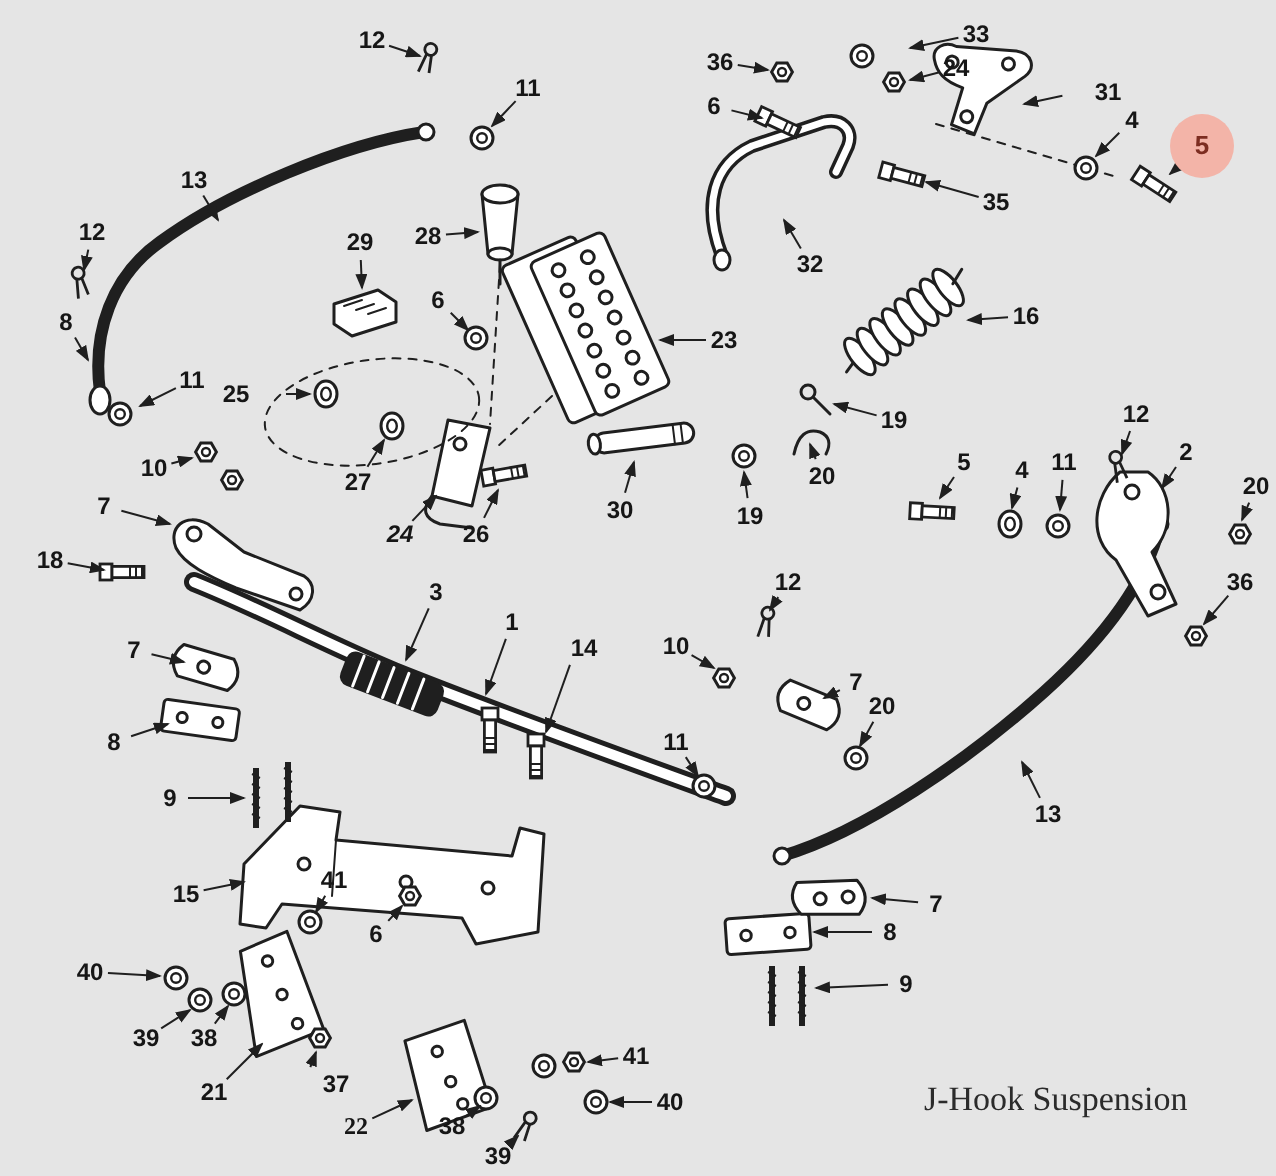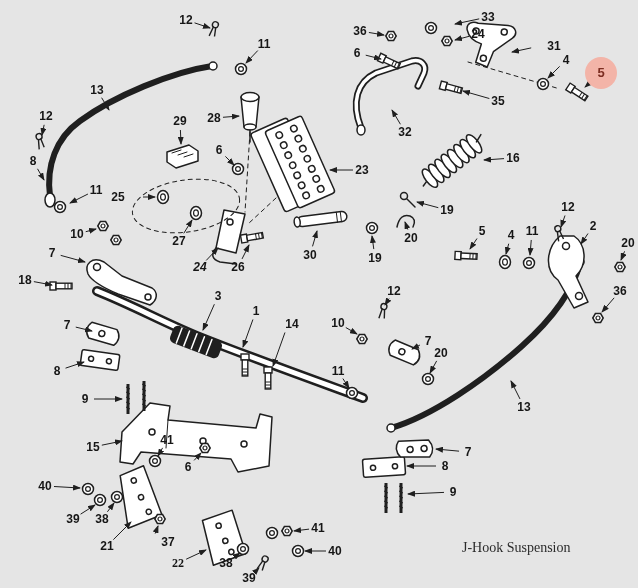--- a/index.html
+++ b/index.html
@@ -12,21 +12,21 @@
   .part-label{
     position:absolute;transform:translate(-50%,-50%);
     font-size:12px;font-weight:bold;color:#161616;white-space:nowrap;line-height:1;
   }
   .part-label.highlight{
     width:32px;height:32px;line-height:32px;text-align:center;border-radius:50%;
     font-size:13px;
   }
   .diagram-title{
     position:absolute;left:462px;top:540px;z-index:3;
-    font-family:"Liberation Serif",serif;font-size:14px;color:#2b2b2b;
+    font-family:"Liberation Serif",serif;font-size:17px;color:#2b2b2b;
   }
 </style>
 </head>
 <body>
 
 <div class="stage">
 
   <svg class="art" width="638" height="588" viewBox="0 0 638 588" xmlns="http://www.w3.org/2000/svg" xmlns:xlink="http://www.w3.org/1999/xlink">
     <defs>
       <marker id="arrowhead" markerWidth="8" markerHeight="6" refX="7" refY="3" orient="auto">

